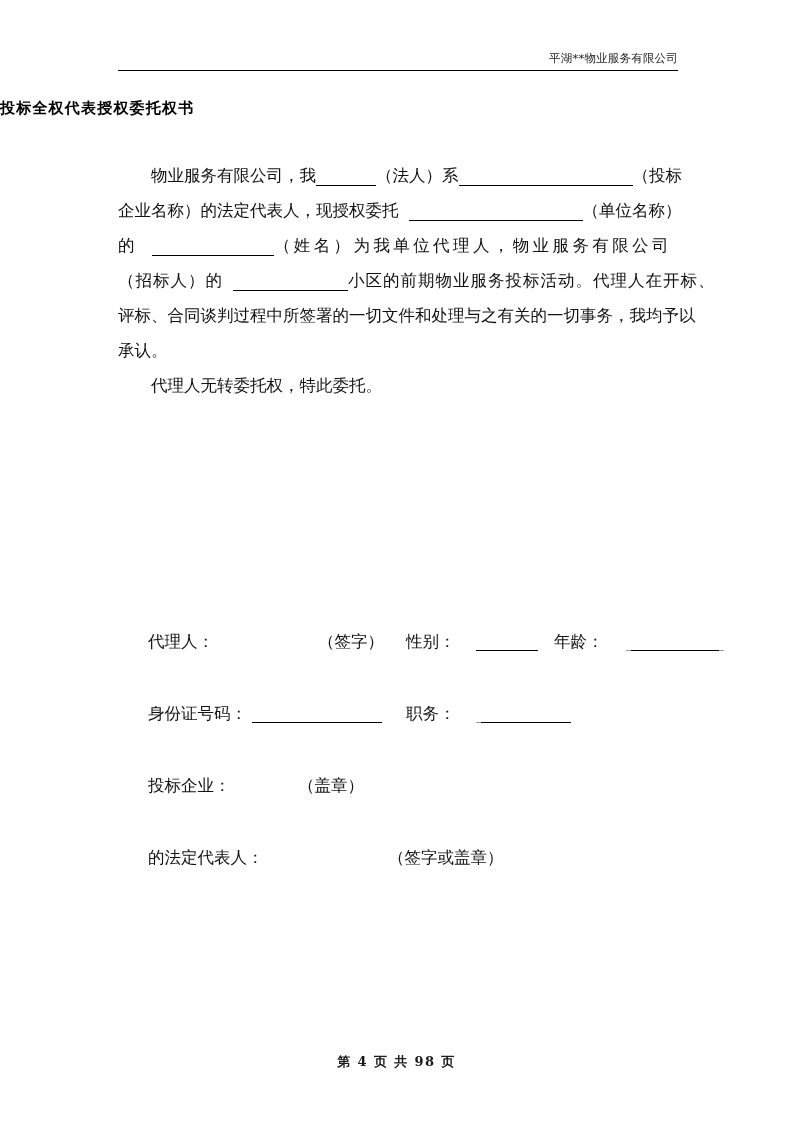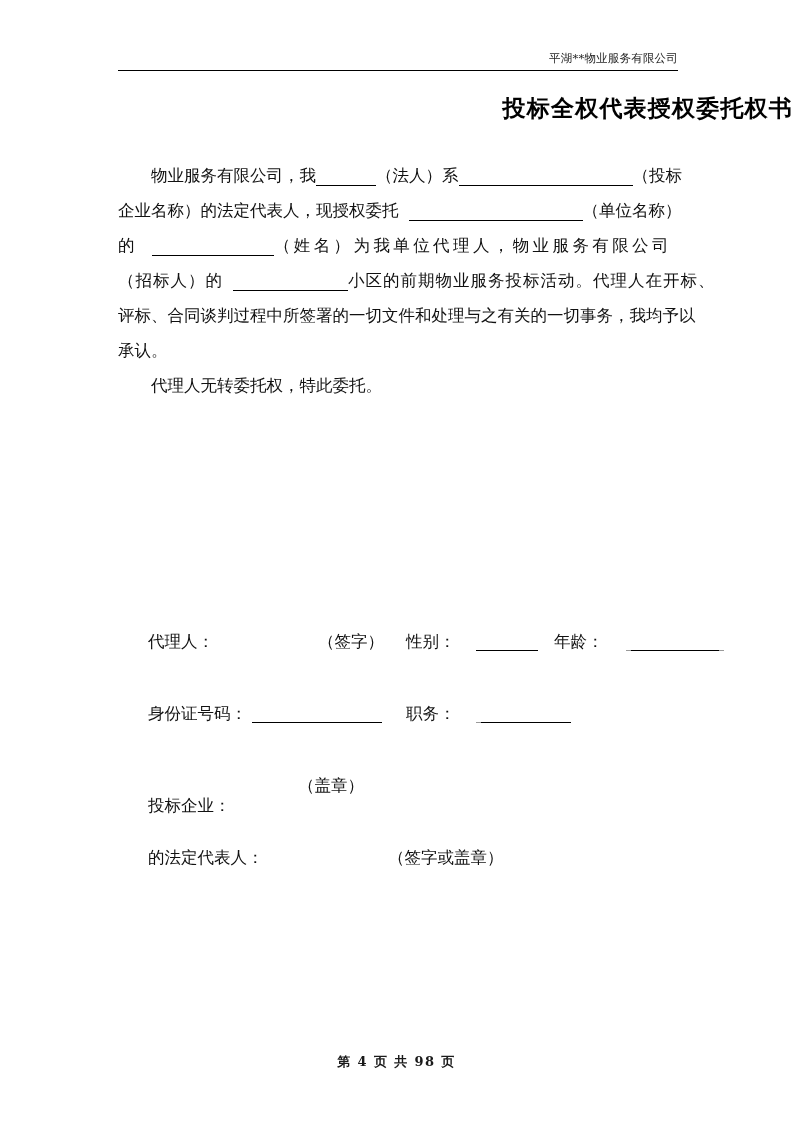--- a/index.html
+++ b/index.html
@@ -50,22 +50,22 @@
     height: 0;
     border-top: 1.6px solid #000;
   }
 
   
   .doc-title {
     position: absolute;
     left: 0;
     top: 92px;
     width: 793px;
-    text-align: right;
-    font-size: 23px;
+    text-align: left;
+    font-size: 15px;
     line-height: 32px;
     font-weight: bold;
     letter-spacing: 1.2px;
     font-family: "DejaVu Sans", "Liberation Sans", sans-serif;
   }
 
   
   .body-zone {
     position: absolute;
     left: 118px;
@@ -199,21 +199,21 @@
     </div>
 
     <div class="sig-row">
       <span class="cell" style="left:0;">身份证号码：</span>
       <span class="cell" style="left:104px;"><span class="u w130"></span></span>
       <span class="cell" style="left:258px;">职务：</span>
       <span class="cell" style="left:328px;"><span class="tick"></span><span class="u w90"></span></span>
     </div>
 
     <div class="sig-row">
-      <span class="cell" style="left:0;margin-top:20px;">投标企业：</span>
+      <span class="cell" style="left:0;">投标企业：</span>
       <span class="cell" style="left:150px;">（盖章）</span>
     </div>
 
     <div class="sig-row">
       <span class="cell" style="left:0;">的法定代表人：</span>
       <span class="cell" style="left:240px;">（签字或盖章）</span>
     </div>
 
 
   </div>

